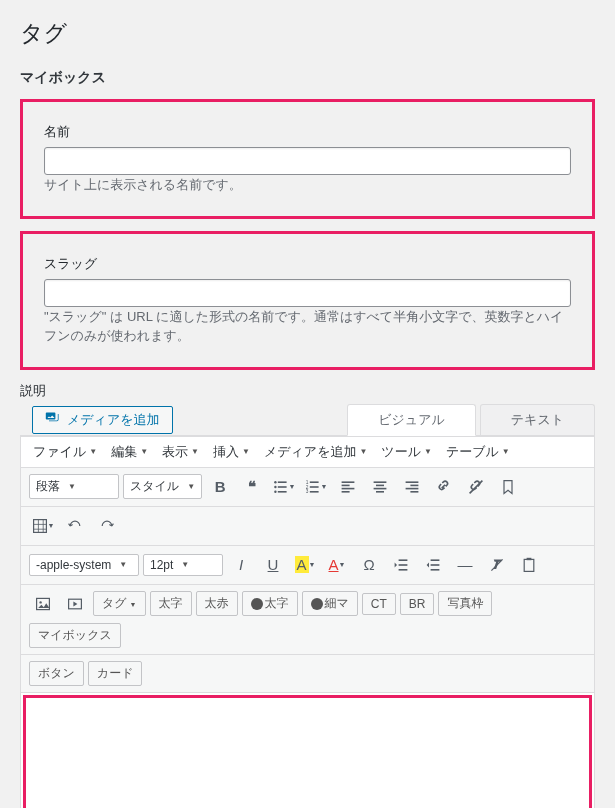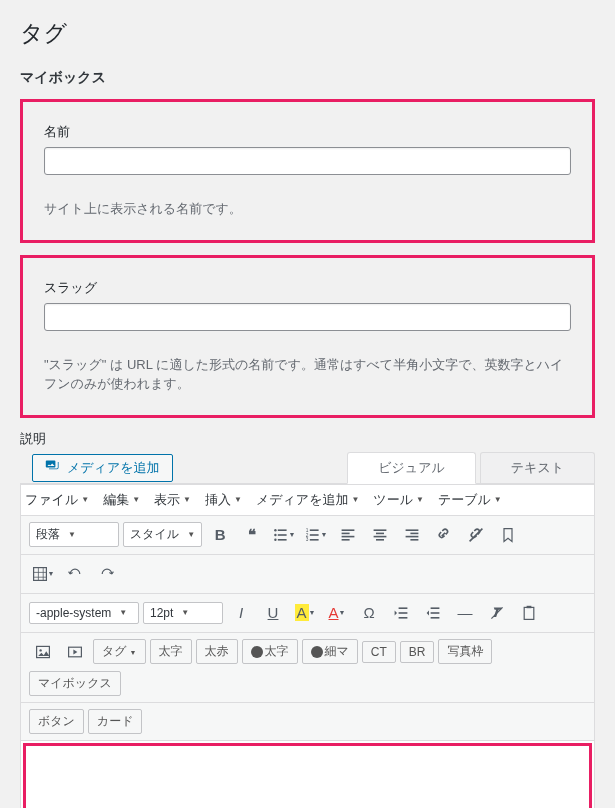--- a/index.html
+++ b/index.html
@@ -15,42 +15,42 @@
 h2.form-title { font-size: 14px; font-weight: 600; margin-bottom: 12px; }
 
 .form-field { margin-bottom: 12px; padding: 21px; }
 .form-field.highlight { border: 3px solid #e91e63; }
 .form-field label { display: block; font-size: 13px; margin-bottom: 6px; color: #23282d; }
 .form-field input[type=text] {
   width: 100%; padding: 5px 8px; font-size: 14px;
   border: 1px solid #8c8f94; border-radius: 3px; background: #fff;
   box-shadow: inset 0 1px 2px rgba(0,0,0,0.07);
 }
-.form-field .desc { font-size: 13px; color: #646970; margin-top: 24px; line-height: 1.5; }
+.form-field .desc { font-size: 13px; color: #646970; margin-top: 0; line-height: 1.5; }
 
 .media-btn {
   display: inline-flex; align-items: center; gap: 6px;
   padding: 3px 12px; border: 1px solid #0073aa; background: #f6f7f7;
   color: #0073aa; font-size: 13px; border-radius: 2px; cursor: pointer;
   margin-bottom: 0;
   margin-left: 12px;
 }
 .media-btn .mi { color: #0073aa; font-weight: bold; font-size: 16px; }
 
 .editor-box { border: 1px solid #dcdcde; background: #fff; }
 .editor-tabs { display: flex; justify-content: flex-end; border-bottom: 1px solid #dcdcde; margin-top: -30px; }
 .editor-tab {
   padding: 6px 30px; font-size: 13px; color: #646970; cursor: pointer;
   border: 1px solid #dcdcde; border-bottom: none; background: #f0f0f1;
   border-top-left-radius: 3px; border-top-right-radius: 3px; margin-left: 4px;
 }
 .editor-tab.active { background: #fff; border-bottom: 1px solid #fff; margin-bottom: -1px; }
 
 .menubar {
-  padding: 6px 4px; border-bottom: 1px solid #dcdcde; background: #fff;
+  padding: 6px 12px; border-bottom: 1px solid #dcdcde; background: #fff;
   display: flex; gap: 14px; flex-wrap: wrap;
 }
 .menubar-item { font-size: 13px; color: #32373c; cursor: pointer; display: inline-flex; align-items: center; gap: 3px; }
 .menubar-item::after { content: "▼"; font-size: 8px; color: #555; }
 
 .toolbar {
   padding: 6px 8px; border-bottom: 1px solid #dcdcde; background: #f6f7f7;
   display: flex; flex-wrap: wrap; gap: 4px; align-items: center; row-gap: 6px;
 }
 .tb-select {

